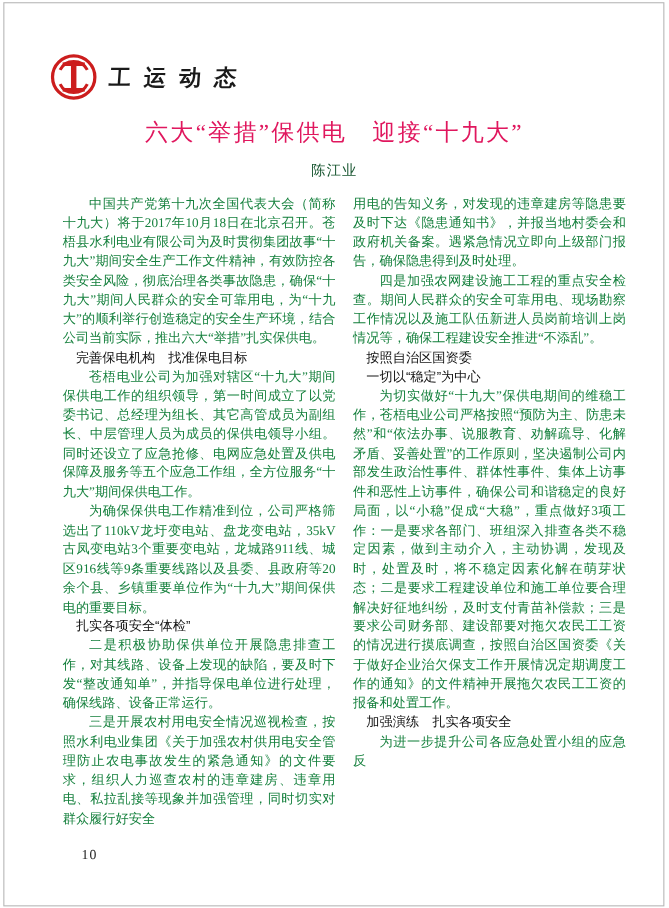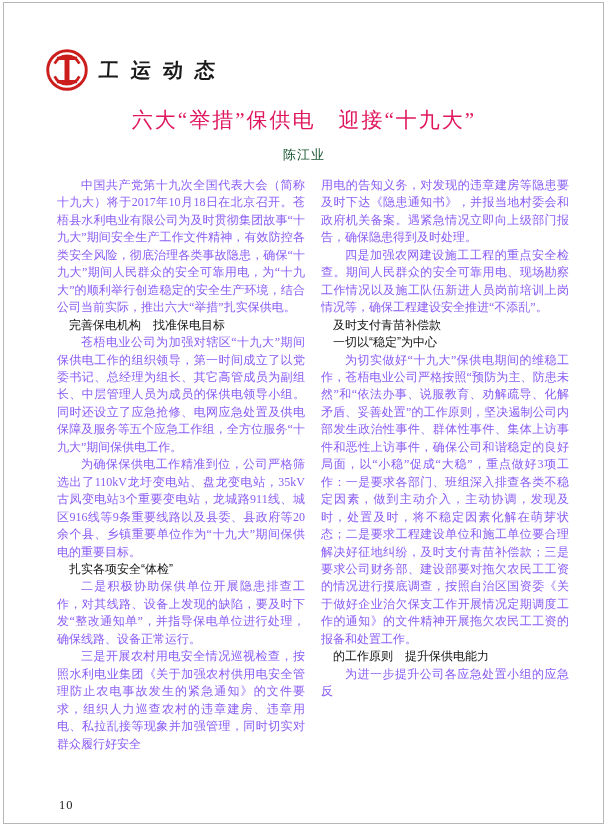--- a/index.html
+++ b/index.html
@@ -67,40 +67,39 @@
     gap: 16px;
   }
   .col {
     width: 248px;
     flex: 0 0 248px;
   }
   .col p {
     margin: 0;
     font-size: 12px;
     line-height: 17.45px;
-    color: #8b5cf6;
+    color: #15803d;
     text-align: justify;
     text-justify: inter-ideograph;
     word-break: break-all;
   }
   .col p.body { text-indent: 2em; }
   .col p.cont { text-indent: 0; }
   .col p.heading {
     font-family: "Liberation Sans", "DejaVu Sans", sans-serif;
     font-weight: normal;
     text-indent: 1em;
     color: #111111;
   }
   #page-number {
     position: absolute;
-    left: 59px; top: 770px;
+    left: 74px; top: 770px;
     font-size: 12.5px;
     color: #222222;
     letter-spacing: 1px;
-    margin-top: 28px;
   }
 </style>
 </head>
 <body>
 
 <div id="page">
 
   <div id="scan-frame"></div>
 
   <div id="masthead">
@@ -127,23 +126,23 @@
         <p class="heading">完善保电机构　找准保电目标</p>
         <p class="body">苍梧电业公司为加强对辖区“十九大”期间保供电工作的组织领导，第一时间成立了以党委书记、总经理为组长、其它高管成员为副组长、中层管理人员为成员的保供电领导小组。同时还设立了应急抢修、电网应急处置及供电保障及服务等五个应急工作组，全方位服务“十九大”期间保供电工作。</p>
         <p class="body">为确保保供电工作精准到位，公司严格筛选出了110kV龙圩变电站、盘龙变电站，35kV古凤变电站3个重要变电站，龙城路911线、城区916线等9条重要线路以及县委、县政府等20余个县、乡镇重要单位作为“十九大”期间保供电的重要目标。</p>
         <p class="heading">扎实各项安全“体检”</p>
         <p class="body">二是积极协助保供单位开展隐患排查工作，对其线路、设备上发现的缺陷，要及时下发“整改通知单”，并指导保电单位进行处理，确保线路、设备正常运行。</p>
         <p class="body">三是开展农村用电安全情况巡视检查，按照水利电业集团《关于加强农村供用电安全管理防止农电事故发生的紧急通知》的文件要求，组织人力巡查农村的违章建房、违章用电、私拉乱接等现象并加强管理，同时切实对群众履行好安全</p>
       </div>
     <div class="col">
         <p class="cont">用电的告知义务，对发现的违章建房等隐患要及时下达《隐患通知书》，并报当地村委会和政府机关备案。遇紧急情况立即向上级部门报告，确保隐患得到及时处理。</p>
         <p class="body">四是加强农网建设施工工程的重点安全检查。期间人民群众的安全可靠用电、现场勘察工作情况以及施工队伍新进人员岗前培训上岗情况等，确保工程建设安全推进“不添乱”。</p>
-        <p class="heading">及时支付青苗补偿款</p>
+        <p class="heading">按照自治区国资委</p>
         <p class="heading">一切以“稳定”为中心</p>
         <p class="body">为切实做好“十九大”保供电期间的维稳工作，苍梧电业公司严格按照“预防为主、防患未然”和“依法办事、说服教育、劝解疏导、化解矛盾、妥善处置”的工作原则，坚决遏制公司内部发生政治性事件、群体性事件、集体上访事件和恶性上访事件，确保公司和谐稳定的良好局面，以“小稳”促成“大稳”，重点做好3项工作：一是要求各部门、班组深入排查各类不稳定因素，做到主动介入，主动协调，发现及时，处置及时，将不稳定因素化解在萌芽状态；二是要求工程建设单位和施工单位要合理解决好征地纠纷，及时支付青苗补偿款；三是要求公司财务部、建设部要对拖欠农民工工资的情况进行摸底调查，按照自治区国资委《关于做好企业治欠保支工作开展情况定期调度工作的通知》的文件精神开展拖欠农民工工资的报备和处置工作。</p>
-        <p class="heading">的工作原则　提升保供电能力</p>
+        <p class="heading">加强演练　扎实各项安全</p>
         <p class="body">为进一步提升公司各应急处置小组的应急反</p>
       </div>
   </div>
 
   <div id="page-number">10</div>
 
 </div>
 
 </body></html>

